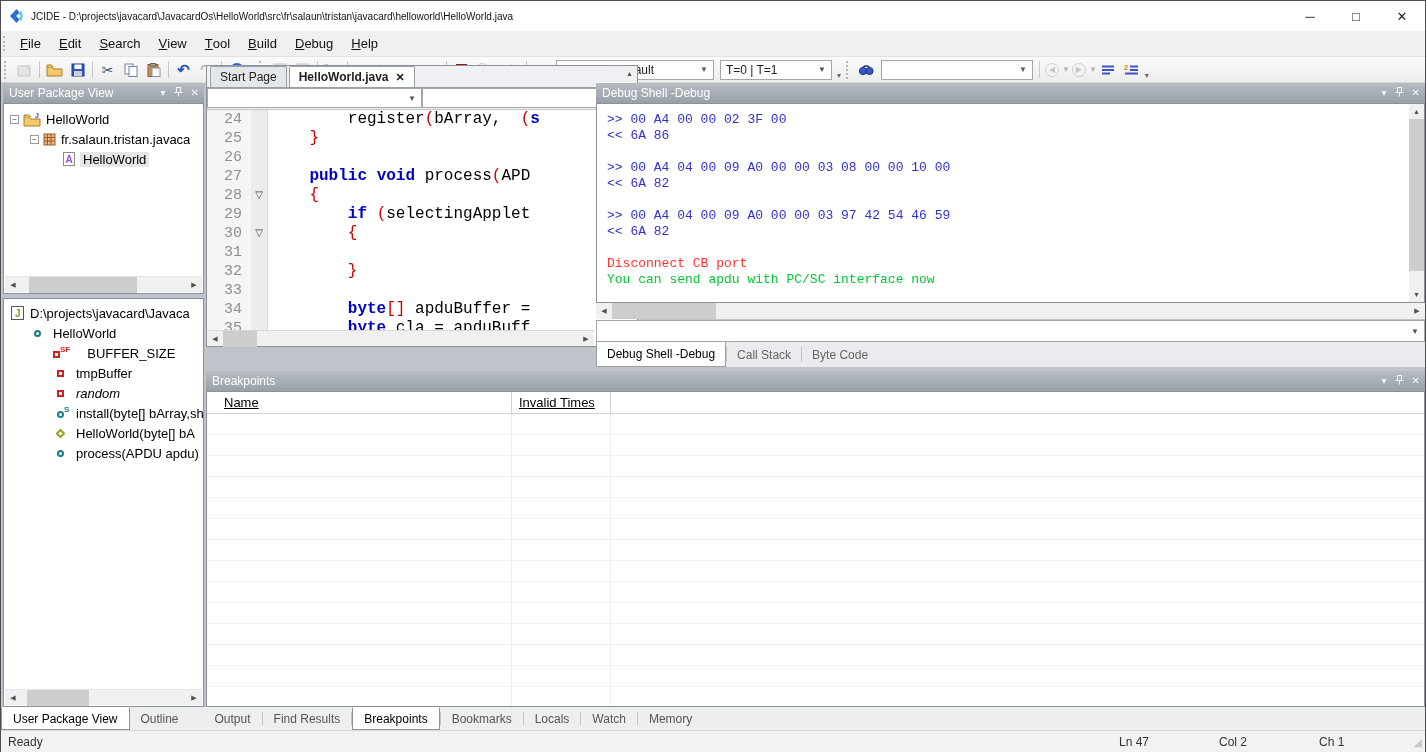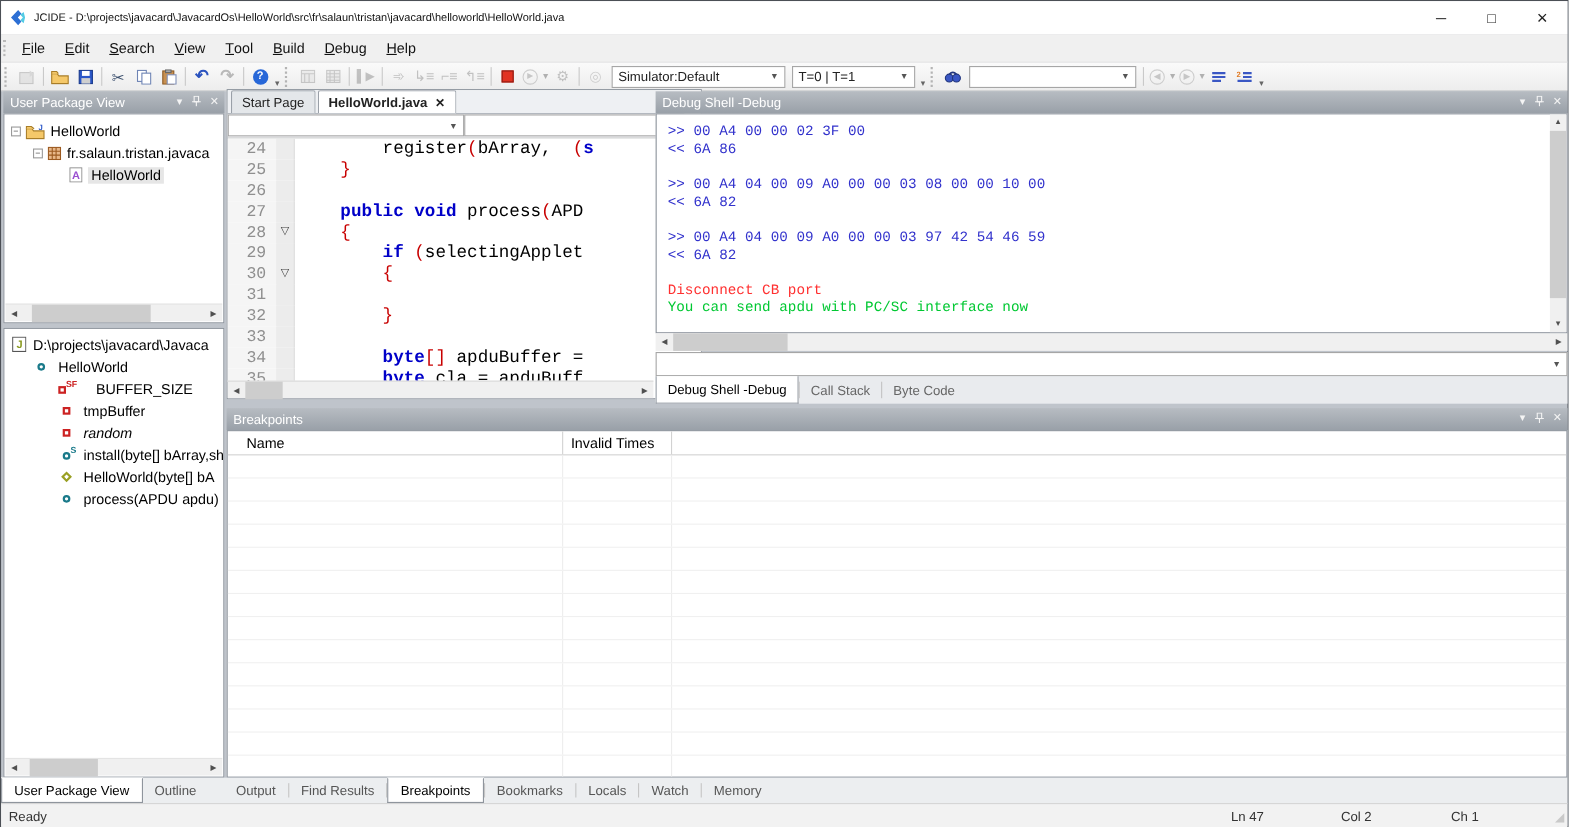--- a/index.html
+++ b/index.html
@@ -54,21 +54,21 @@
   #pkg-tree .hscroll { position:absolute; bottom:1px; left:1px; right:1px; border-top:1px solid #e4e4e4; }
   .trow { height:20px; display:flex; align-items:center; font-size:13px; white-space:nowrap; overflow:hidden; }
   .texp { width:9px; height:9px; border:1px solid #9a9a9a; font-size:8px; line-height:7px; text-align:center; color:#444; background:#fff; margin-right:4px; flex:none; }
   .ticon { margin-right:5px; flex:none; display:inline-flex; }
   .tsel { background:#e6e6e6; padding:0 3px; }
   #outline-body { position:absolute; left:0; top:215px; width:201px; height:409px; padding-top:4px; overflow:hidden; }
   #outline-body .hscroll { position:absolute; bottom:1px; left:1px; right:1px; border-top:1px solid #e4e4e4; }
   .osup { font-size:8px; vertical-align:super; font-weight:bold; }
 
   
-  #editor { position:absolute; left:205px; top:80px; width:432px; height:282px; background:#fff; }
+  #editor { position:absolute; left:205px; top:64px; width:432px; height:282px; background:#fff; }
   #etabs { height:22px; background:#eef0f3; display:flex; align-items:flex-end; border-bottom:1px solid #9aa0a8; padding-left:3px; }
   .etab { height:21px; padding:0 9px; display:flex; align-items:center; gap:7px; font-size:12px; color:#222; border:1px solid #9aa0a8; border-bottom:none; border-radius:2px 2px 0 0; background:#e4e7ea; margin-right:2px; }
   .etab.active { background:#fff; font-weight:bold; }
   .etab .closex { font-size:11px; font-weight:bold; color:#222; }
   .etab-dd { margin-left:auto; margin-right:6px; font-size:9px; color:#111; padding-bottom:4px; }
   #ecombos { height:22px; display:flex; background:#eef0f3; border-bottom:1px solid #c6c6c6; }
   #ecombos .combo { flex:1; margin:0; border:1px solid #a6a6a6; }
   #codearea { position:relative; height:221px; overflow:hidden; background:#fff; }
   .crow { display:flex; height:19px; }
   .cnum { width:44px; flex:none; background:#f5f5f5; color:#8f8f8f; text-align:right; padding-right:9px; font-family:"Liberation Mono", monospace; font-size:15px; line-height:19px; }
@@ -87,21 +87,21 @@
   #dhscroll { position:absolute; left:0; top:220px; width:829px; background:#f0f0f0; }
   #dcombo { position:absolute; left:0; top:237px; width:829px; height:22px; }
   #dcombo .combo { margin:0; height:22px; }
   #dtabs { position:absolute; left:0; top:259px; width:829px; height:25px; background:#e9ebee; display:flex; align-items:stretch; }
   .dtab { padding:0 10px; display:flex; align-items:center; font-size:12px; color:#666; }
   .dtab.active { background:#fff; color:#000; border:1px solid #9aa0a8; border-top:none; }
   .dtab-sep { width:1px; background:#c2c2c2; margin:5px 0; }
 
   
   #breaks { position:absolute; left:205px; top:370px; width:1219px; height:336px; }
-  #bk-table { position:absolute; left:0; top:20px; width:1219px; height:316px; background:#fff; border:1px solid #8b929b; overflow:hidden; }
+  #bk-table { position:absolute; left:0; top:20px; width:1219px; height:316px; background:#fff; border:1px solid #8b929b; overflow:hidden;text-decoration:underline; }
   #bk-head { height:22px; display:flex; border-bottom:1px solid #d2d2d2; font-size:13px; align-items:center; }
   .bk-col1 { width:305px; padding-left:17px; border-right:1px solid #d2d2d2; height:100%; display:flex; align-items:center; }
   .bk-col2 { width:99px; padding-left:7px; border-right:1px solid #d2d2d2; height:100%; display:flex; align-items:center; }
   .bk-row { height:21px; border-bottom:1px solid #f0f0f0; display:flex; }
   .bk-c1 { width:305px; border-right:1px solid #ededed; }
   .bk-c2 { width:99px; border-right:1px solid #ededed; }
 
   
   #bottom-tabs { position:absolute; left:0; top:706px; right:0; height:24px; background:#eceef0; display:flex; align-items:stretch; border-bottom:1px solid #d6d6d6; }
   .btab { padding:0 11px; display:flex; align-items:center; font-size:12px; color:#555; }

